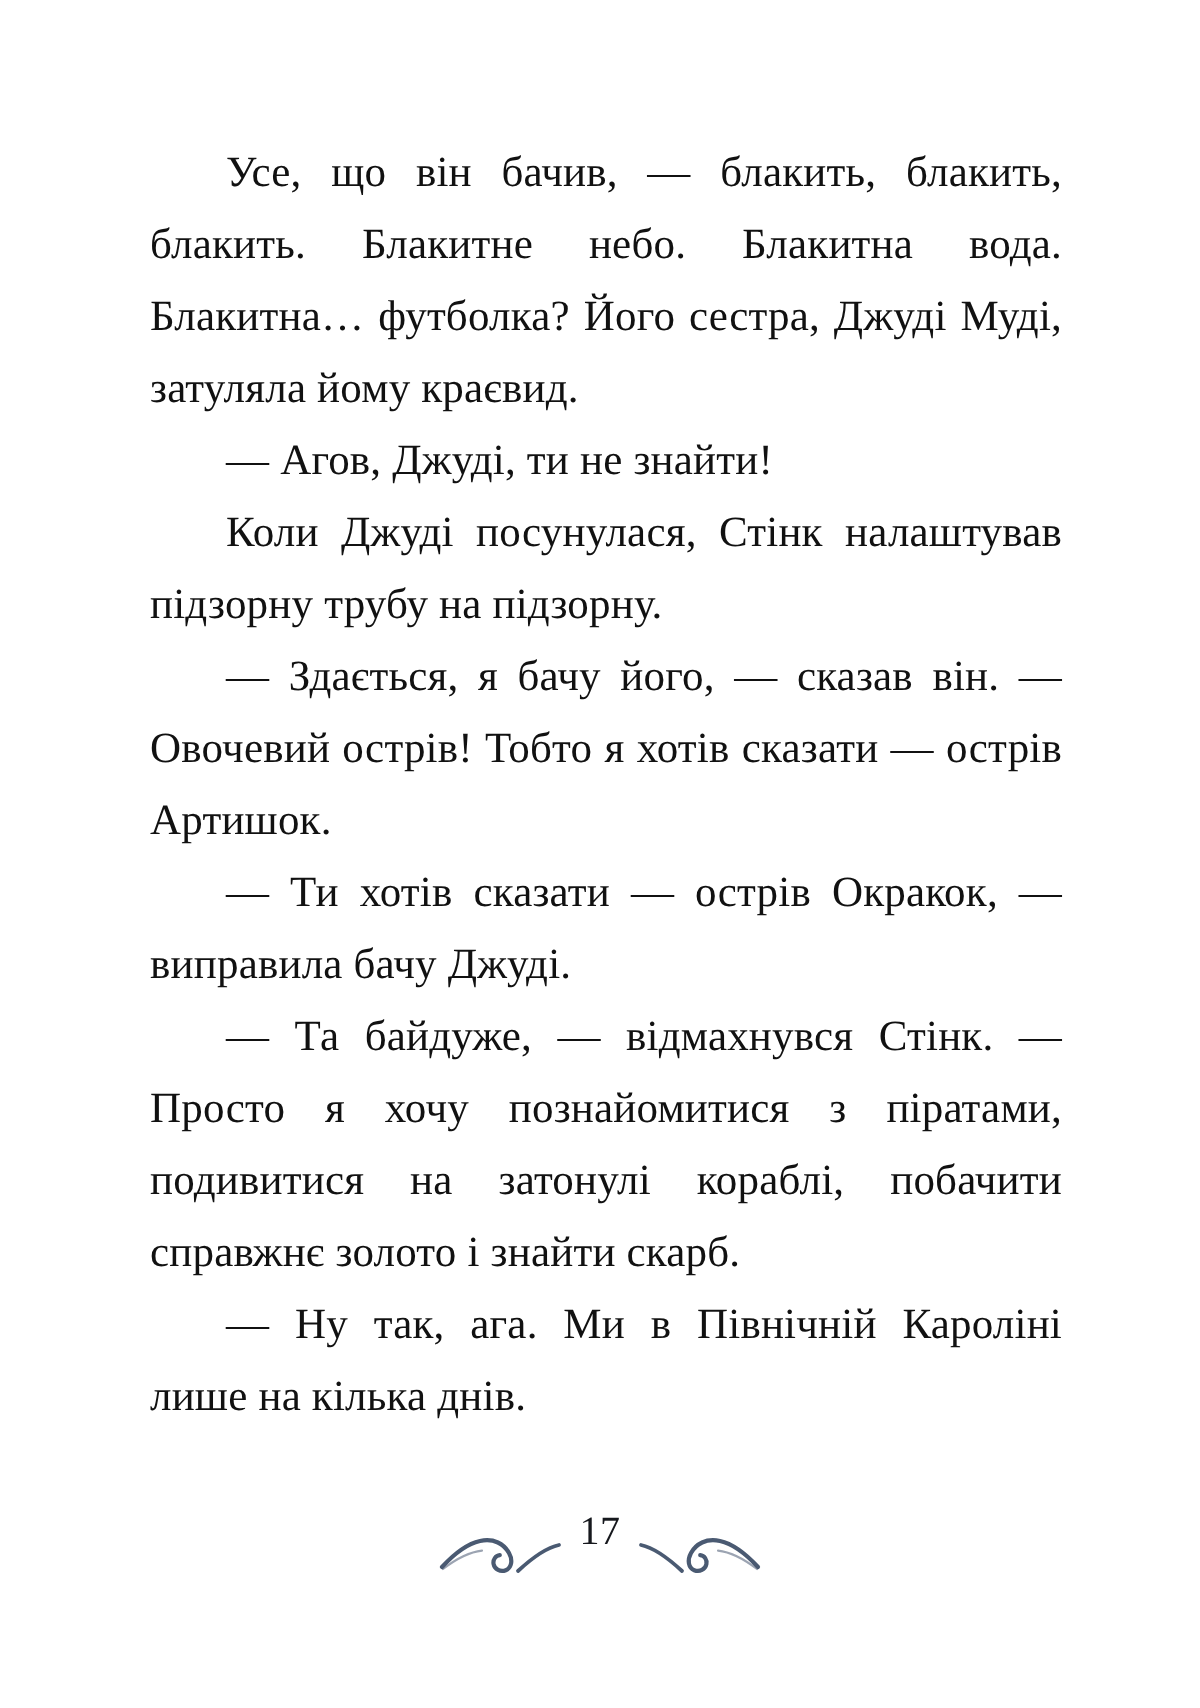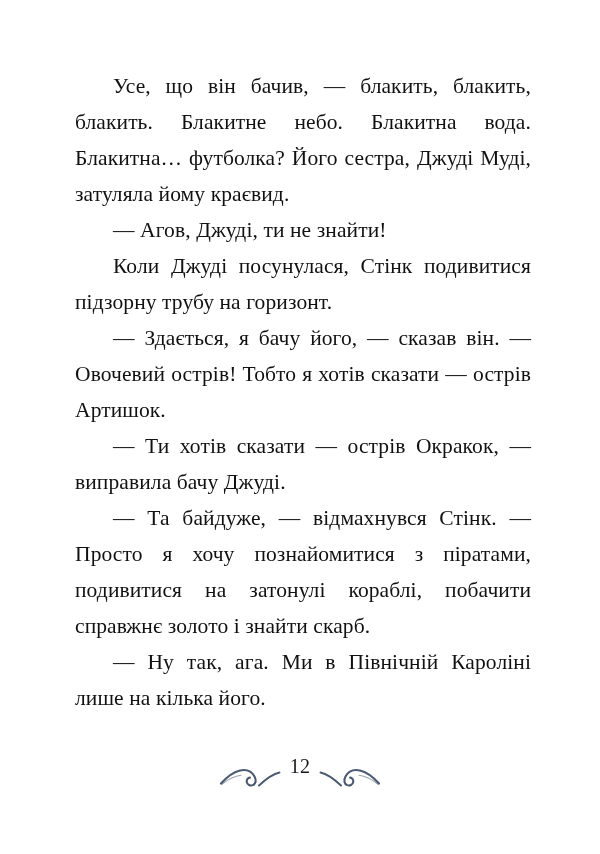--- a/index.html
+++ b/index.html
@@ -70,40 +70,40 @@
   }
 </style>
 </head>
 <body>
 
 <div class="page">
 
   <div class="text-column">
     <p class="para">Усе, що він бачив, — блакить, блакить, блакить. Блакитне небо. Блакитна вода. Блакитна… футболка? Його сестра, Джуді Муді, затуляла йому краєвид.</p>
     <p class="para">— Агов, Джуді, ти не знайти!</p>
-    <p class="para">Коли Джуді посунулася, Стінк подивитися підзорну трубу на горизонт.</p>
+    <p class="para">Коли Джуді посунулася, Стінк налаштував підзорну трубу на підзорну.</p>
     <p class="para">— Здається, я бачу його, — сказав він. — Овочевий острів! Тобто я хотів сказати — острів Артишок.</p>
     <p class="para">— Ти хотів сказати — острів Окракок, — виправила бачу Джуді.</p>
     <p class="para">— Та байдуже, — відмахнувся Стінк. — Просто я хочу познайомитися з піратами, подивитися на затонулі кораблі, побачити справжнє золото і знайти скарб.</p>
-    <p class="para">— Ну так, ага. Ми в Північній Кароліні лише на кілька його.</p>
+    <p class="para">— Ну так, ага. Ми в Північній Кароліні лише на кілька днів.</p>
   </div>
 
   <div class="footer">
     <div class="ornament">
 
       <span class="flourish">
         <svg width="68" height="34" viewBox="0 0 68 34" fill="none" xmlns="http://www.w3.org/2000/svg">
           <path d="M2 28.5C8 22 14 17 21 15.5c7-1.5 12 1.5 14.5 6 2 3.6 1.3 7.4-1.6 8.6-2.7 1.1-5.6-.4-6.1-3-.45-2.3 1-4.3 3.1-4.5" stroke="#4a5a72" stroke-width="2.1" stroke-linecap="round" fill="none"></path>
           <path d="M35.5 21.5C40 13.5 48 6.5 56 4.5" stroke="#4a5a72" stroke-width="1.5" stroke-linecap="round" fill="none" opacity="0"></path>
           <path d="M2.5 29.5C9 24.5 15.5 21 22 20.3" stroke="#4a5a72" stroke-width="1.1" stroke-linecap="round" fill="none" opacity="0.55"></path>
           <path d="M40 30.5c7-6.5 13.5-11.5 20.5-13" stroke="#4a5a72" stroke-width="1.9" stroke-linecap="round" fill="none"></path>
         </svg>
       </span>
 
-      <span class="page-number">12</span>
+      <span class="page-number">17</span>
 
       <span class="flourish">
         <svg width="68" height="34" viewBox="0 0 68 34" fill="none" xmlns="http://www.w3.org/2000/svg">
           <path d="M66 28.5C60 22 54 17 47 15.5c-7-1.5-12 1.5-14.5 6-2 3.6-1.3 7.4 1.6 8.6 2.7 1.1 5.6-.4 6.1-3 .45-2.3-1-4.3-3.1-4.5" stroke="#4a5a72" stroke-width="2.1" stroke-linecap="round" fill="none"></path>
           <path d="M65.5 29.5C59 24.5 52.5 21 46 20.3" stroke="#4a5a72" stroke-width="1.1" stroke-linecap="round" fill="none" opacity="0.55"></path>
           <path d="M28 30.5c-7-6.5-13.5-11.5-20.5-13" stroke="#4a5a72" stroke-width="1.9" stroke-linecap="round" fill="none"></path>
         </svg>
       </span>
 
     </div>

